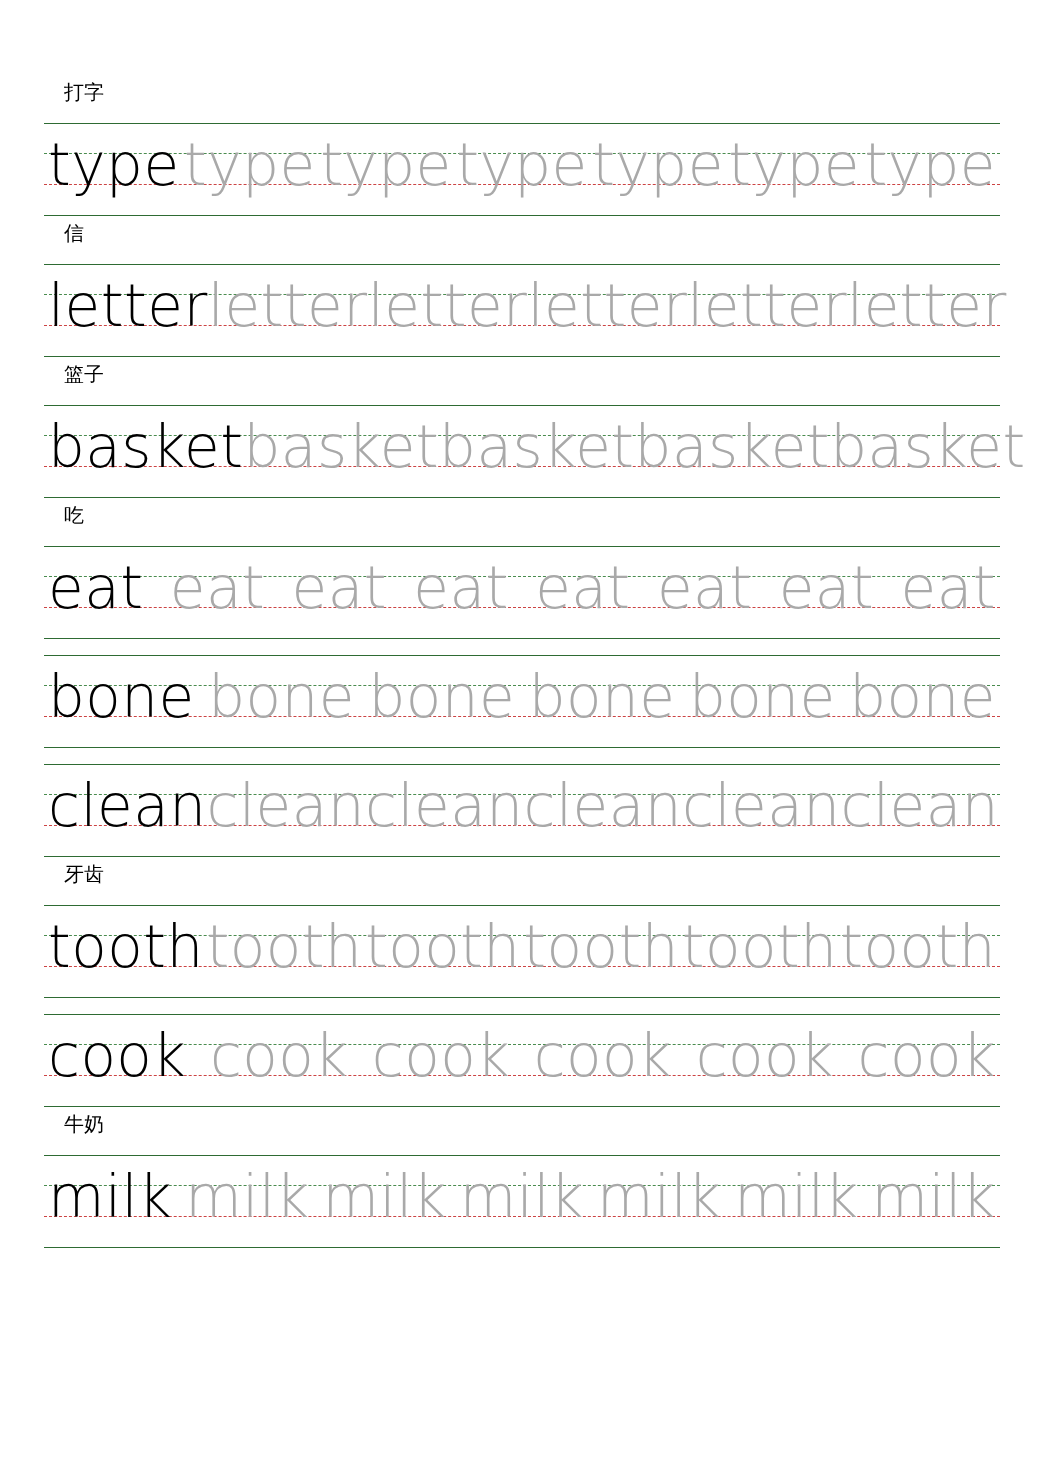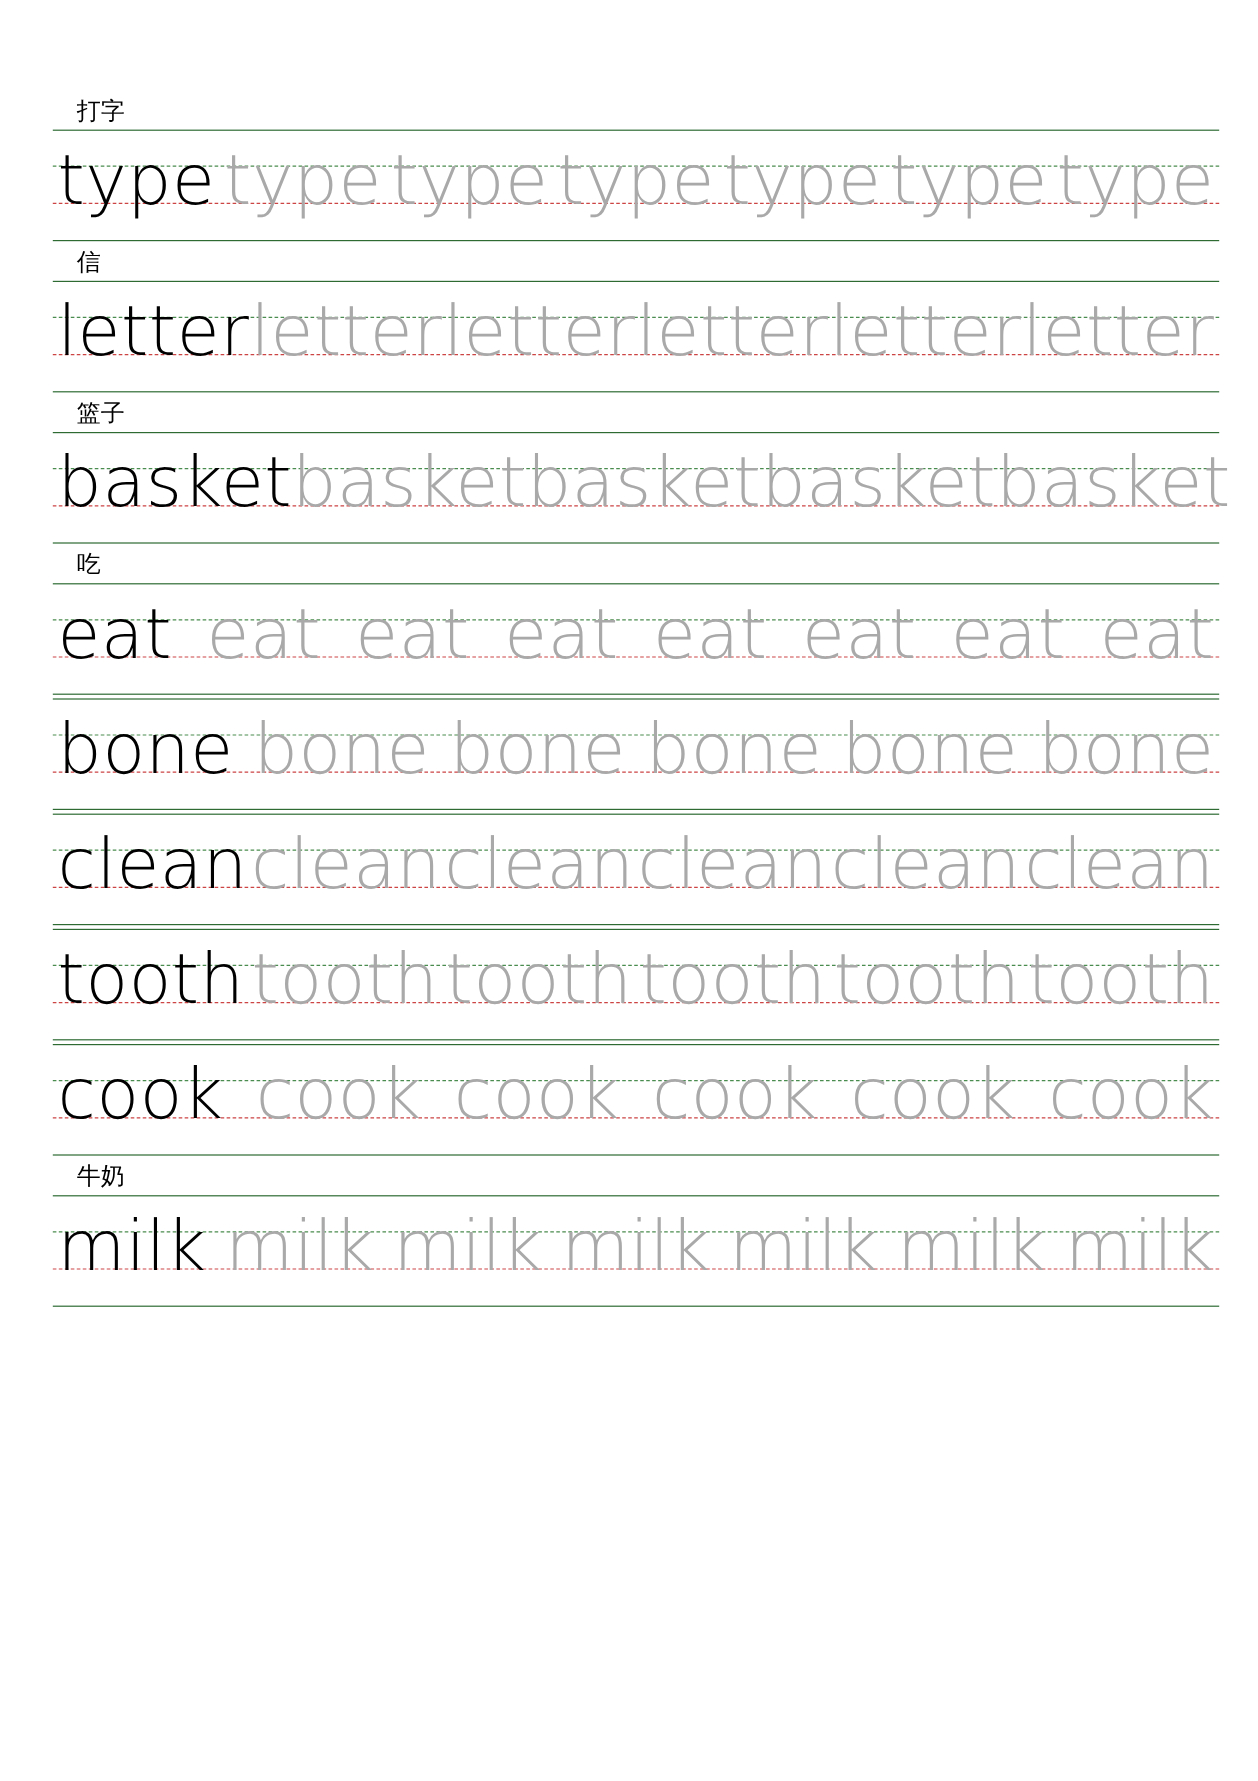--- a/index.html
+++ b/index.html
@@ -14,38 +14,38 @@
     position: relative;
     overflow: hidden;
   }
   .sheet {
     position: absolute;
     left: 0;
     top: 0;
     width: 1048px;
     height: 1484px;
     box-sizing: border-box;
-    padding: 78px 32px 40px 44px;
+    padding: 78px 48px 40px 44px;
   }
   .row {
     position: relative;
     box-sizing: border-box;
   }
   .cn-label {
     font-family: "DejaVu Sans", sans-serif;
     font-size: 20px;
     color: #000000;
     line-height: 28px;
     padding-left: 20px;
     white-space: nowrap;
   }
   .lines {
     position: relative;
     height: 92px;
-    margin-top: 2px;
+    margin-top: 17px;
   }
   .lines .ln {
     position: absolute;
     left: 0;
     right: 0;
     height: 0;
   }
   .ln.solid-top {
     top: 0;
     border-top: 1px solid #2e6b33;
@@ -193,20 +193,21 @@
             <span class="word solid">clean</span>
             <span class="word trace">clean</span>
             <span class="word trace">clean</span>
             <span class="word trace">clean</span>
             <span class="word trace">clean</span>
             <span class="word trace">clean</span>
           </div>
         </div>
       </div>
       <div class="row">
+        <div class="cn-label">牙齿</div>
         <div class="lines">
           <div class="ln solid-top"></div>
           <div class="ln dash-upper"></div>
           <div class="ln dash-mid"></div>
           <div class="ln solid-bottom"></div>
           <div class="words">
             <span class="word solid">tooth</span>
             <span class="word trace">tooth</span>
             <span class="word trace">tooth</span>
             <span class="word trace">tooth</span>

